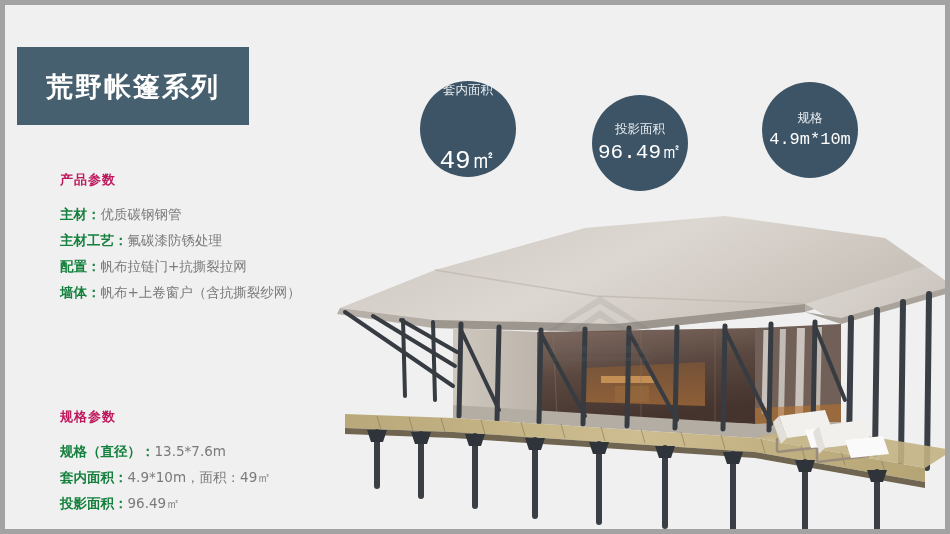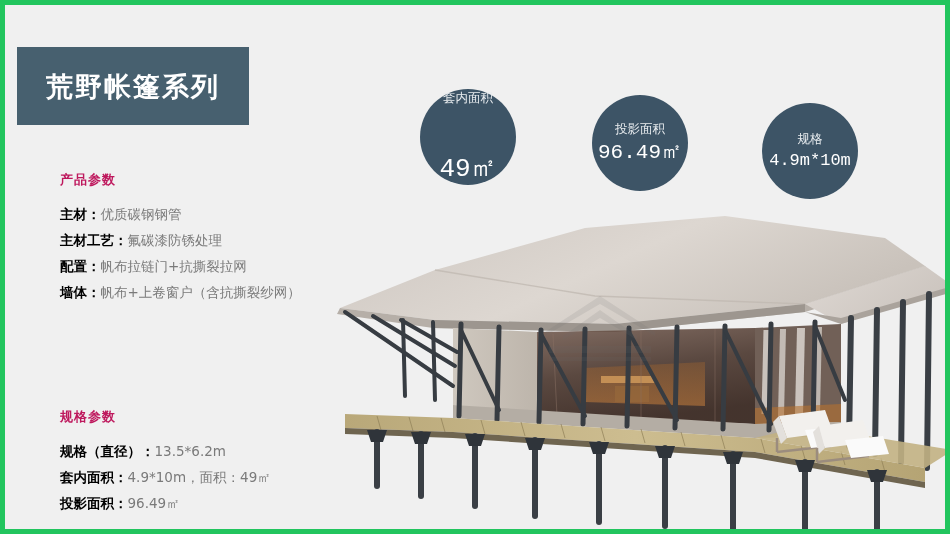--- a/index.html
+++ b/index.html
@@ -11,21 +11,21 @@
     overflow: hidden;
     font-family: "DejaVu Sans", "Liberation Sans", sans-serif;
     background: #ffffff;
   }
 
   .page {
     position: relative;
     width: 950px;
     height: 534px;
     background: #f0f0f0;
-    border: 5px solid #22c55e;
+    border: 5px solid #a3a3a3;
     overflow: hidden;
   }
 
   
   .title-banner {
     position: absolute;
     left: 12px;
     top: 42px;
     width: 232px;
     height: 78px;
@@ -54,44 +54,44 @@
     letter-spacing: 1px;
     margin-bottom: 12px;
   }
 
   .spec-row {
     font-size: 13.5px;
     line-height: 26px;
     white-space: nowrap;
   }
   .spec-label {
-    color: #000000;
+    color: #15803d;
     font-weight: bold;
   }
   .spec-value {
     color: #7a7a7a;
     font-weight: normal;
   }
 
   
   .circle {
     position: absolute;
     width: 96px;
     height: 96px;
     border-radius: 50%;
     background: #3d5466;
     display: flex;
     flex-direction: column;
     align-items: center;
     justify-content: center;
     color: #ffffff;
   }
-  #circle-0 { left: 415px; top: 84px; gap: 44px; }
+  #circle-0 { left: 415px; top: 76px; gap: 44px; }
   #circle-1 { left: 587px; top: 90px; }
-  #circle-2 { left: 757px; top: 98px; }
+  #circle-2 { left: 757px; top: 77px; }
 
   .circle-label {
     font-size: 12.5px;
     line-height: 1;
     margin-bottom: 7px;
     color: #e8ecef;
   }
   .circle-value {
     font-size: 21px;
     line-height: 1;
@@ -145,21 +145,21 @@
     </div>
     <div class="spec-row">
       <span class="spec-label">墙体：</span><span class="spec-value">帆布+上卷窗户（含抗撕裂纱网）</span>
     </div>
   </div>
 
   <div class="spec-block" id="size-params-block">
     <div class="spec-heading">规格参数</div>
 
     <div class="spec-row">
-      <span class="spec-label">规格（直径）：</span><span class="spec-value">13.5*6.2m</span>
+      <span class="spec-label">规格（直径）：</span><span class="spec-value">13.5*7.6m</span>
     </div>
     <div class="spec-row">
       <span class="spec-label">套内面积：</span><span class="spec-value">4.9*10m，面积：49㎡</span>
     </div>
     <div class="spec-row">
       <span class="spec-label">投影面积：</span><span class="spec-value">96.49㎡</span>
     </div>
   </div>
 
   <div class="circle" id="circle-0">

